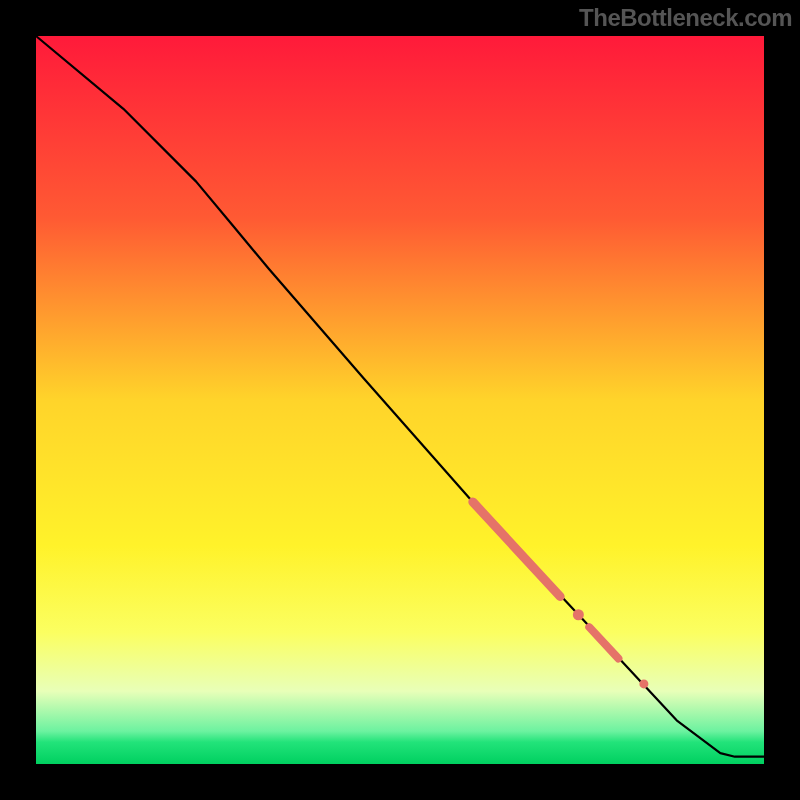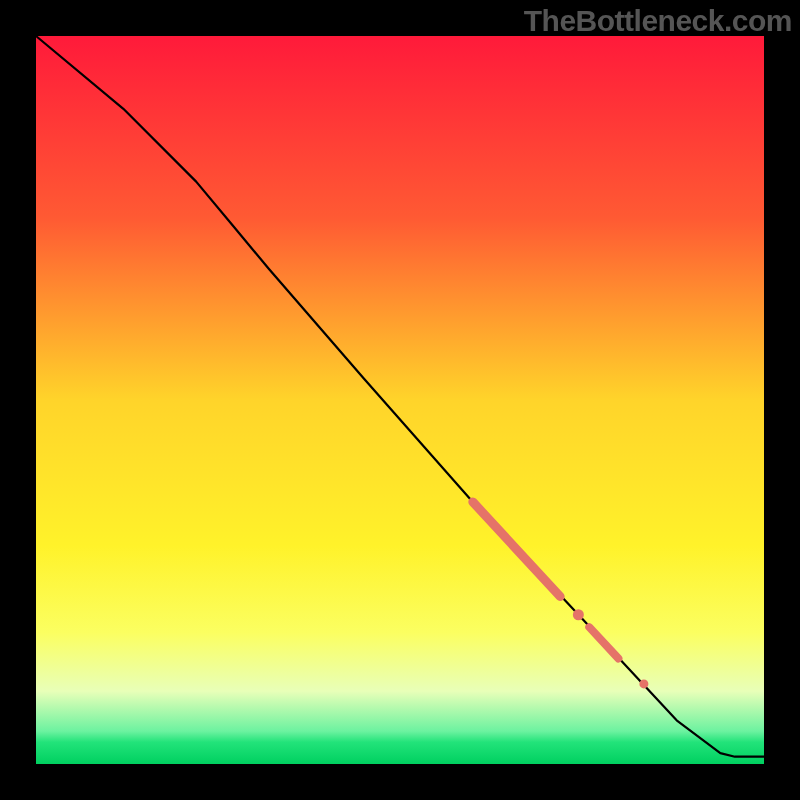--- a/index.html
+++ b/index.html
@@ -15,21 +15,21 @@
     position: relative;
     width: 800px;
     height: 800px;
     background: #000;
   }
   .watermark {
     position: absolute;
     top: 4px;
     right: 8px;
     color: #555;
-    font-size: 30px;
+    font-size: 24px;
     font-weight: bold;
     z-index: 10;
     letter-spacing: -0.5px;
   }
   svg { display: block; }
 </style>
 </head>
 <body>
 
 <div class="frame">

